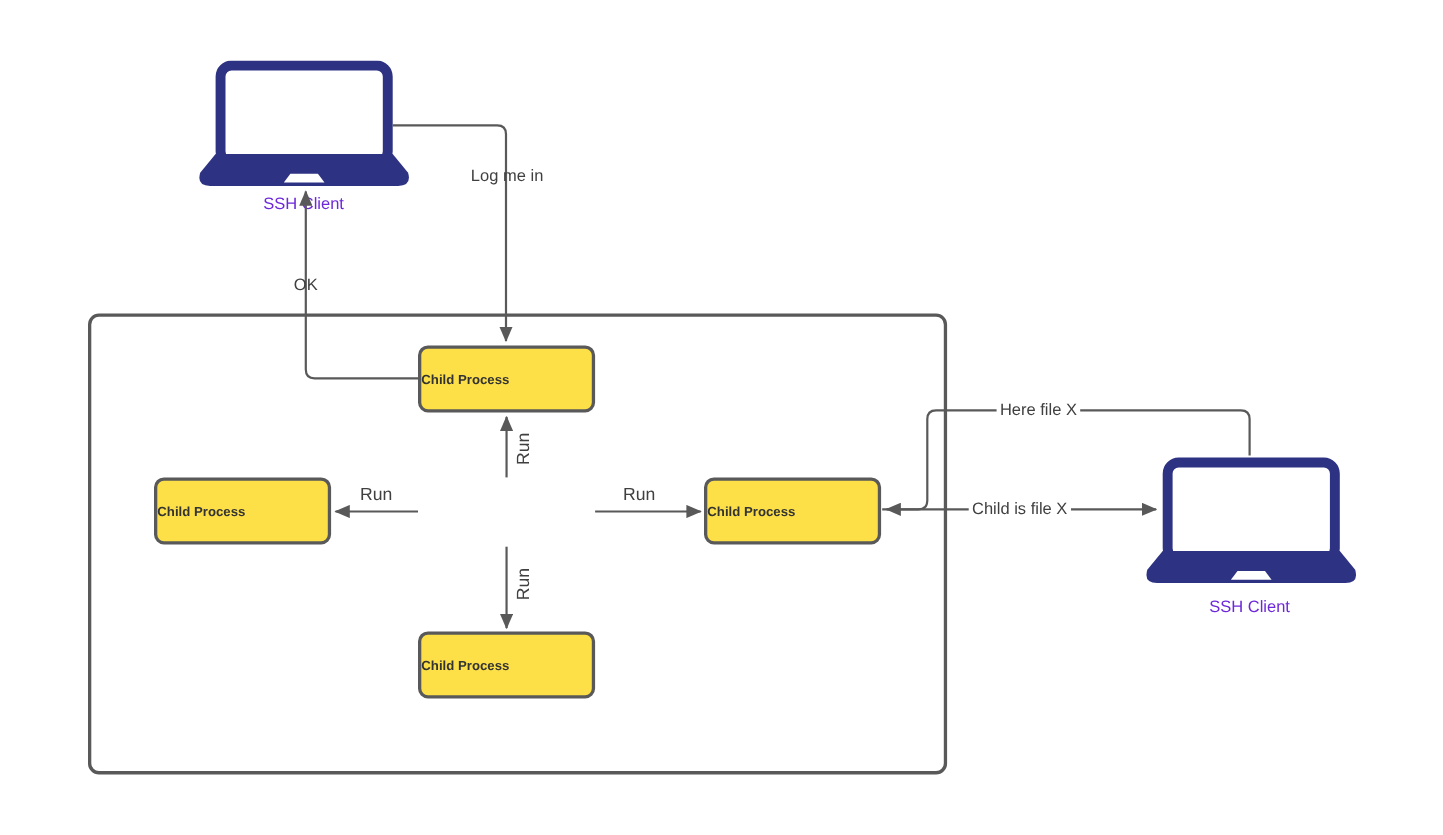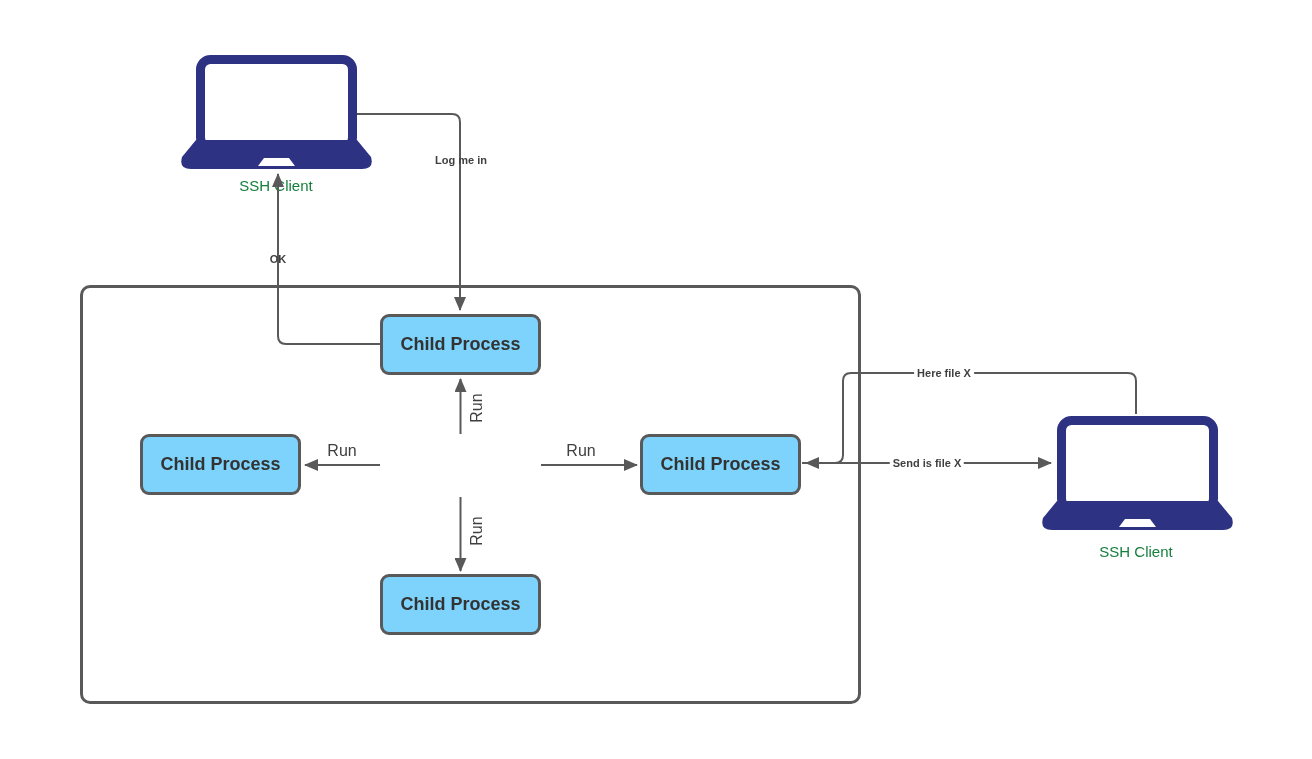--- a/index.html
+++ b/index.html
@@ -19,49 +19,49 @@
   
   .boundary{
     position:absolute;left:80px;top:285px;width:781px;height:419px;
     border:3px solid var(--box-border,#595959);border-radius:10px;
     box-sizing:border-box;background:transparent;z-index:1;
   }
   
   .node{
     position:absolute;width:161px;height:61px;box-sizing:border-box;
     border:3px solid var(--box-border,#595959);border-radius:9px;
-    background:#7dd3fc;display:flex;align-items:center;justify-content:center;
-    font-size:18px;font-weight:700;color:var(--box-text,#333);
+    background:#fde047;display:flex;align-items:center;
+    font-size:12px;font-weight:700;color:var(--box-text,#333);
     z-index:2;white-space:nowrap;
   }
   .node--child-top{left:380px;top:314px;}
   .node--child-left{left:140px;top:434px;}
   .node--server{left:380px;top:435px;}
   .node--child-right{left:640px;top:434px;}
   .node--child-bottom{left:380px;top:574px;}
   
   .laptop{position:absolute;z-index:2;}
   .laptop--left{left:178px;top:55px;}
   .laptop--right{left:1039px;top:414px;}
   .lap-fill{fill:var(--laptop,#2d3282);}
   .lap-screen{fill:#fff;stroke:var(--laptop,#2d3282);stroke-width:9;}
   .dev-label{
     position:absolute;transform:translateX(-50%);z-index:2;
-    font-size:15px;color:#15803d;white-space:nowrap;
+    font-size:15px;color:#6d28d9;white-space:nowrap;
   }
   .dev-label--left{left:276px;top:177px;}
   .dev-label--right{left:1136px;top:543px;}
   
   .wires{position:absolute;left:0;top:0;z-index:3;pointer-events:none;}
   .wire{fill:none;stroke:var(--line,#595959);stroke-width:2;}
   .arrowhead{fill:var(--line,#595959);}
   
   .elabel{
     position:absolute;transform:translate(-50%,-50%);z-index:4;
-    font-size:11px;font-weight:700;color:var(--edge-text,#404040);
+    font-size:15px;font-weight:400;color:var(--edge-text,#404040);
     white-space:nowrap;line-height:1.15;
   }
   .elabel--bg{background:var(--background,#fff);padding:0 3px;}
   .elabel--run{font-weight:400;font-size:16px;}
   .elabel--vert{transform:translate(-50%,-50%) rotate(-90deg);}
   .elabel--logmein{left:461px;top:160px;}
   .elabel--ok{left:278px;top:259px;}
   .elabel--run-top{left:477px;top:408px;}
   .elabel--run-left{left:342px;top:451px;}
   .elabel--run-right{left:581px;top:451px;}
@@ -119,15 +119,15 @@
     <path class="wire" marker-end="url(#arr)" d="M802,463 L1051,463"></path>
   </svg>
 
   <div class="elabel elabel--logmein">Log me in</div>
   <div class="elabel elabel--ok">OK</div>
   <div class="elabel elabel--run elabel--vert elabel--run-top">Run</div>
   <div class="elabel elabel--run elabel--run-left">Run</div>
   <div class="elabel elabel--run elabel--run-right">Run</div>
   <div class="elabel elabel--run elabel--vert elabel--run-bottom">Run</div>
   <div class="elabel elabel--bg elabel--sendfile">Here file X</div>
-  <div class="elabel elabel--bg elabel--herefile">Send is file X</div>
+  <div class="elabel elabel--bg elabel--herefile">Child is file X</div>
 
 </div>
 
 </body></html>

